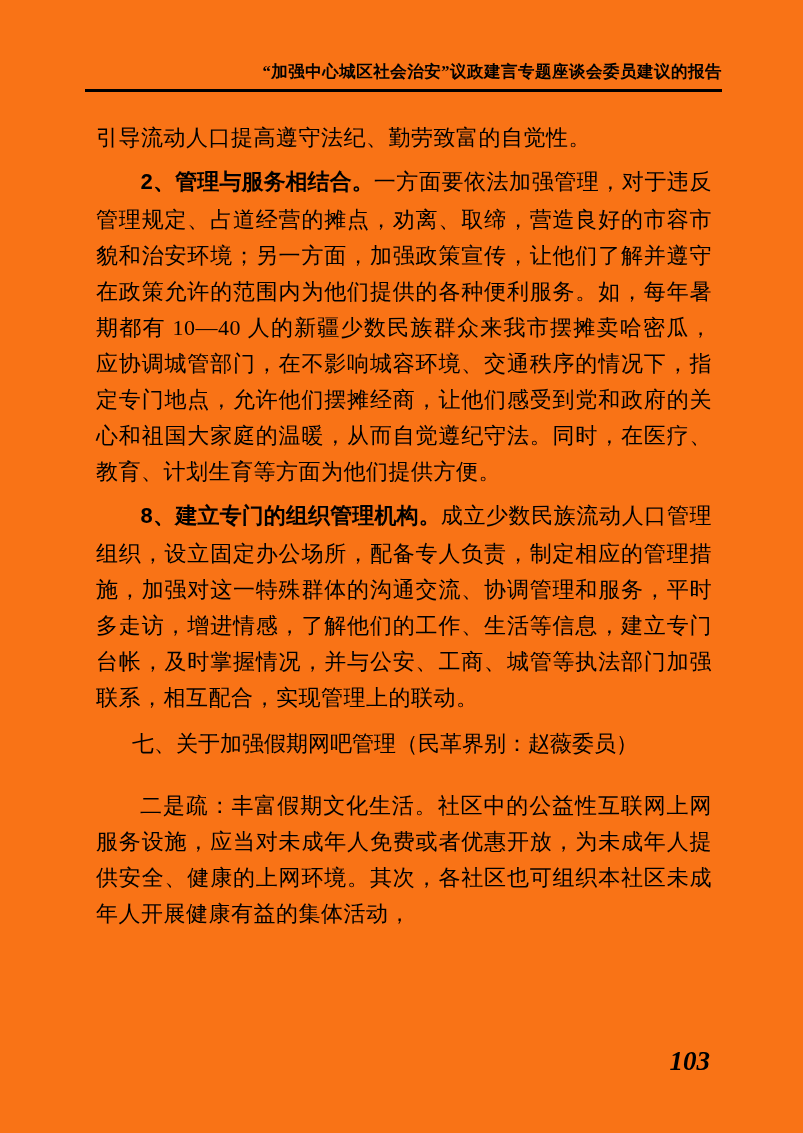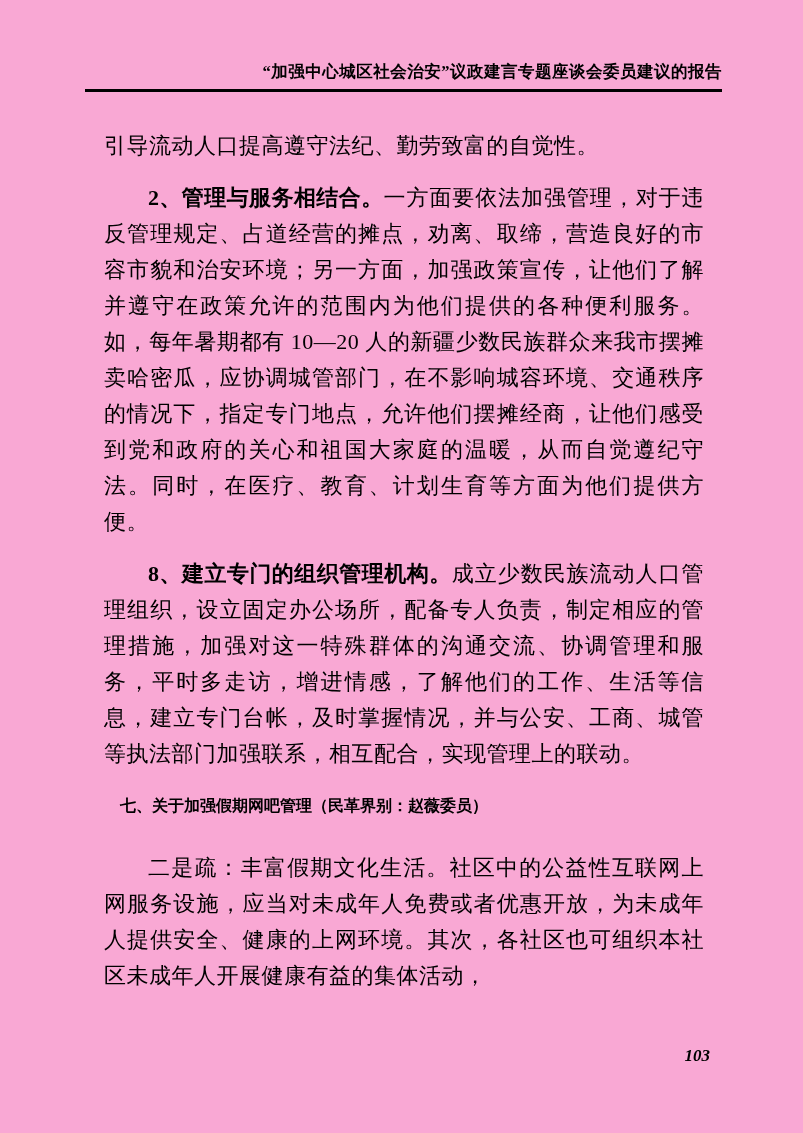--- a/index.html
+++ b/index.html
@@ -5,21 +5,21 @@
   html, body {
     margin: 0;
     padding: 0;
     background: #e8e8e8;
   }
   .page {
     position: relative;
     width: 803px;
     height: 1133px;
     margin: 0 auto;
-    background: #f9a8d4;
+    background: #f97316;
     color: #000000;
     font-family: "Liberation Serif", "DejaVu Serif", serif;
     overflow: hidden;
     box-sizing: border-box;
   }
   .running-header {
     position: absolute;
     top: 60px;
     left: 85px;
     right: 81px;
@@ -36,63 +36,63 @@
     top: 112px;
     left: 88px;
     width: 632px;
     font-size: 22px;
     line-height: 36px;
     text-align: justify;
     text-justify: inter-character;
     letter-spacing: 0.5px;
   }
   .content p {
-    margin: 16px;
+    margin: 8px;
     padding: 0;
   }
   .para-indent {
     text-indent: 2em;
   }
   .para-lead {
-    font-family: Liberation Serif, serif;
+    font-family: Liberation Mono, monospace;
     font-weight: bold;
     letter-spacing: 0;
   }
   .section-heading {
     margin: 10px 0 26px 0 !important;
     text-indent: 2em;
     font-family: "Liberation Sans", "DejaVu Sans", sans-serif;
-    font-weight: bold;
-    font-size: 16px;
+    font-weight: normal;
+    font-size: 22px;
     letter-spacing: 0;
   }
   .page-number {
     position: absolute;
     top: 1046px;
     right: 93px;
-    font-size: 17px;
+    font-size: 27px;
     font-weight: bold;
     font-style: italic;
     font-family: "Liberation Serif", "DejaVu Serif", serif;
   }
 </style>
 </head>
 <body>
 
 <div class="page">
 
   <div class="running-header">
     <span>“加强中心城区社会治安”议政建言专题座谈会委员建议的报告</span>
   </div>
 
   <div class="content">
 
     <p>引导流动人口提高遵守法纪、勤劳致富的自觉性。</p>
 
-    <p class="para-indent"><span class="para-lead">2、管理与服务相结合。</span><span>一方面要依法加强管理，对于违反管理规定、占道经营的摊点，劝离、取缔，营造良好的市容市貌和治安环境；另一方面，加强政策宣传，让他们了解并遵守在政策允许的范围内为他们提供的各种便利服务。如，每年暑期都有 10—20 人的新疆少数民族群众来我市摆摊卖哈密瓜，应协调城管部门，在不影响城容环境、交通秩序的情况下，指定专门地点，允许他们摆摊经商，让他们感受到党和政府的关心和祖国大家庭的温暖，从而自觉遵纪守法。同时，在医疗、教育、计划生育等方面为他们提供方便。</span></p>
+    <p class="para-indent"><span class="para-lead">2、管理与服务相结合。</span><span>一方面要依法加强管理，对于违反管理规定、占道经营的摊点，劝离、取缔，营造良好的市容市貌和治安环境；另一方面，加强政策宣传，让他们了解并遵守在政策允许的范围内为他们提供的各种便利服务。如，每年暑期都有 10—40 人的新疆少数民族群众来我市摆摊卖哈密瓜，应协调城管部门，在不影响城容环境、交通秩序的情况下，指定专门地点，允许他们摆摊经商，让他们感受到党和政府的关心和祖国大家庭的温暖，从而自觉遵纪守法。同时，在医疗、教育、计划生育等方面为他们提供方便。</span></p>
 
     <p class="para-indent"><span class="para-lead">8、建立专门的组织管理机构。</span><span>成立少数民族流动人口管理组织，设立固定办公场所，配备专人负责，制定相应的管理措施，加强对这一特殊群体的沟通交流、协调管理和服务，平时多走访，增进情感，了解他们的工作、生活等信息，建立专门台帐，及时掌握情况，并与公安、工商、城管等执法部门加强联系，相互配合，实现管理上的联动。</span></p>
 
     <p class="section-heading">七、关于加强假期网吧管理（民革界别：赵薇委员）</p>
 
 
     <p class="para-indent">二是疏：丰富假期文化生活。社区中的公益性互联网上网服务设施，应当对未成年人免费或者优惠开放，为未成年人提供安全、健康的上网环境。其次，各社区也可组织本社区未成年人开展健康有益的集体活动，</p>
 
   </div>
 

